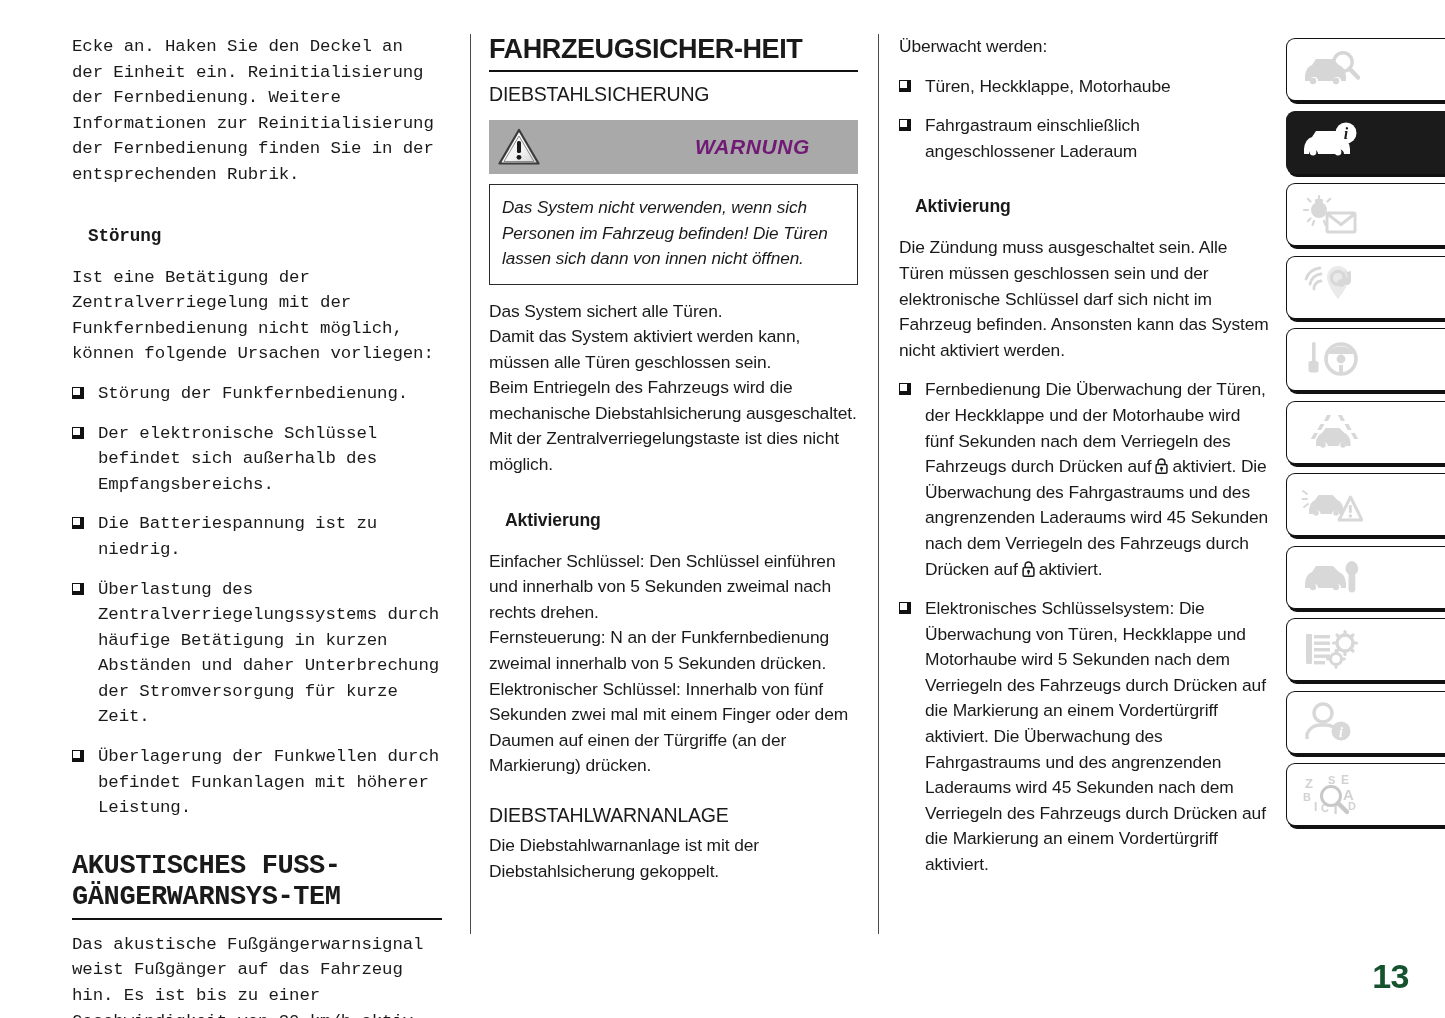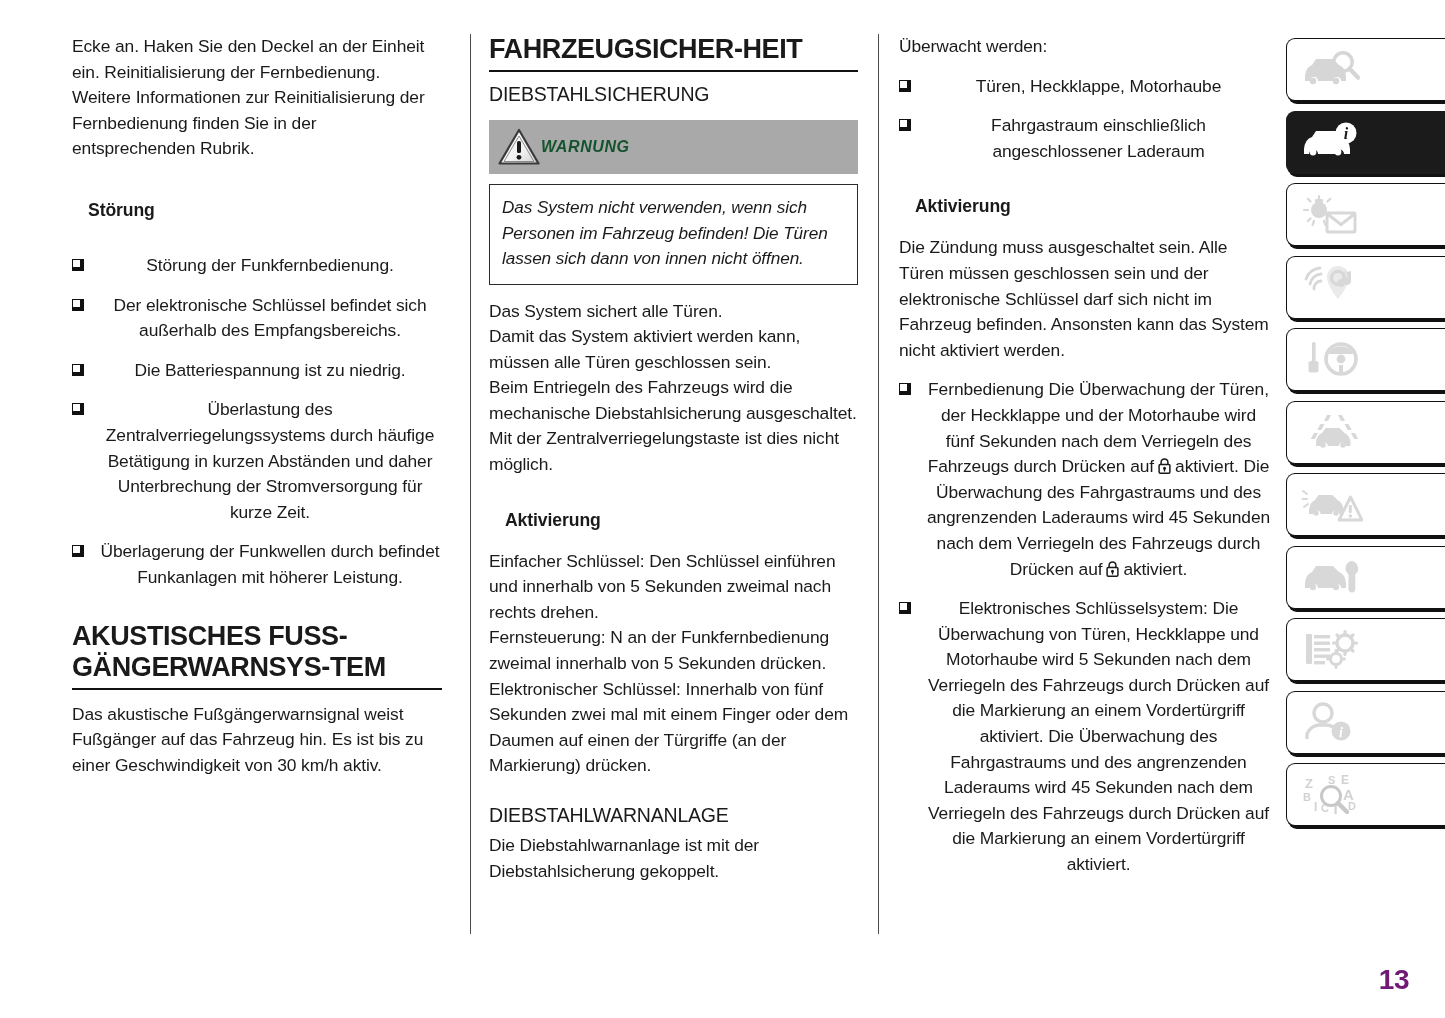--- a/index.html
+++ b/index.html
@@ -28,21 +28,21 @@
     left: 72px;
     top: 34px;
     width: 1200px;
     height: 900px;
     display: flex;
   }
   .col {
     position: relative;
     box-sizing: border-box;
   }
-  .col-1 { width: 398px; padding-right: 28px; }
+  .col-1 { width: 398px; padding-right: 28px; font-family: Liberation Mono, monospace; }
   .col-2 { width: 408px; padding-left: 18px; padding-right: 20px;
            border-left: 1.5px solid #4a4a4a; }
   .col-3 { width: 394px; padding-left: 20px;
            border-left: 1.5px solid #4a4a4a; }
 
   
   p.body {
     margin: 0 0 0 0;
     font-size: 17.4px;
     line-height: 25.6px;
@@ -87,21 +87,20 @@
     margin: 0;
     padding: 0;
   }
   ul.blist li {
     position: relative;
     padding-left: 26px;
     margin-bottom: 14px;
     font-size: 17.4px;
     line-height: 25.6px;
     letter-spacing: -0.1px;
-    text-align: center;
   }
   ul.blist li:last-child { margin-bottom: 0; }
   .bsq {
     position: absolute;
     left: 0;
     top: 6px;
     width: 12px;
     height: 12px;
     box-sizing: border-box;
     border: 1.8px solid #111;
@@ -120,23 +119,23 @@
     position: relative;
   }
   .warn-tri {
     width: 44px;
     height: 40px;
     margin-left: 8px;
     flex: 0 0 auto;
   }
   .warn-label {
     flex: 1 1 auto;
-    text-align: left;
-    color: #14532d;
-    font-size: 16px;
+    text-align: right;
+    color: #701a75;
+    font-size: 21px;
     font-weight: bold;
     font-style: italic;
     letter-spacing: 0.6px;
     padding-right: 48px;
   }
   .warn-box {
     margin-top: 10px;
     border: 1.4px solid #2b2b2b;
     padding: 10px 12px 12px 12px;
   }
@@ -185,41 +184,42 @@
     background: #1b1b1b;
     border-color: #1b1b1b;
   }
   .tab svg { display: block; }
 
   
   .pageno {
     position: absolute;
     right: 36px;
     bottom: 22px;
-    font-size: 28px;
+    font-size: 34px;
     font-weight: bold;
     letter-spacing: -0.5px;
-    color: #701a75;
+    color: #14532d;
   }
 </style>
 </head>
 <body>
 
 <div class="page">
 
   <div class="columns">
 
     <div class="col col-1">
 
       <p class="body">Ecke an. Haken Sie den Deckel an der Einheit ein. Reinitialisierung der Fernbedienung. Weitere Informationen zur Reinitialisierung der Fernbedienung finden Sie in der entsprechenden Rubrik.</p>
 
       <div class="gap-m"></div>
 
       <h3 class="sub">Störung</h3>
 
+      <p class="body">Ist eine Betätigung der Zentralverriegelung mit der Funkfernbedienung nicht möglich, können folgende Ursachen vorliegen:</p>
 
       <div class="gap-s"></div>
 
       <ul class="blist">
         <li>
           <span class="bsq"></span>
           <span>Störung der Funkfernbedienung.</span>
         </li>
         <li>
           <span class="bsq"></span>

